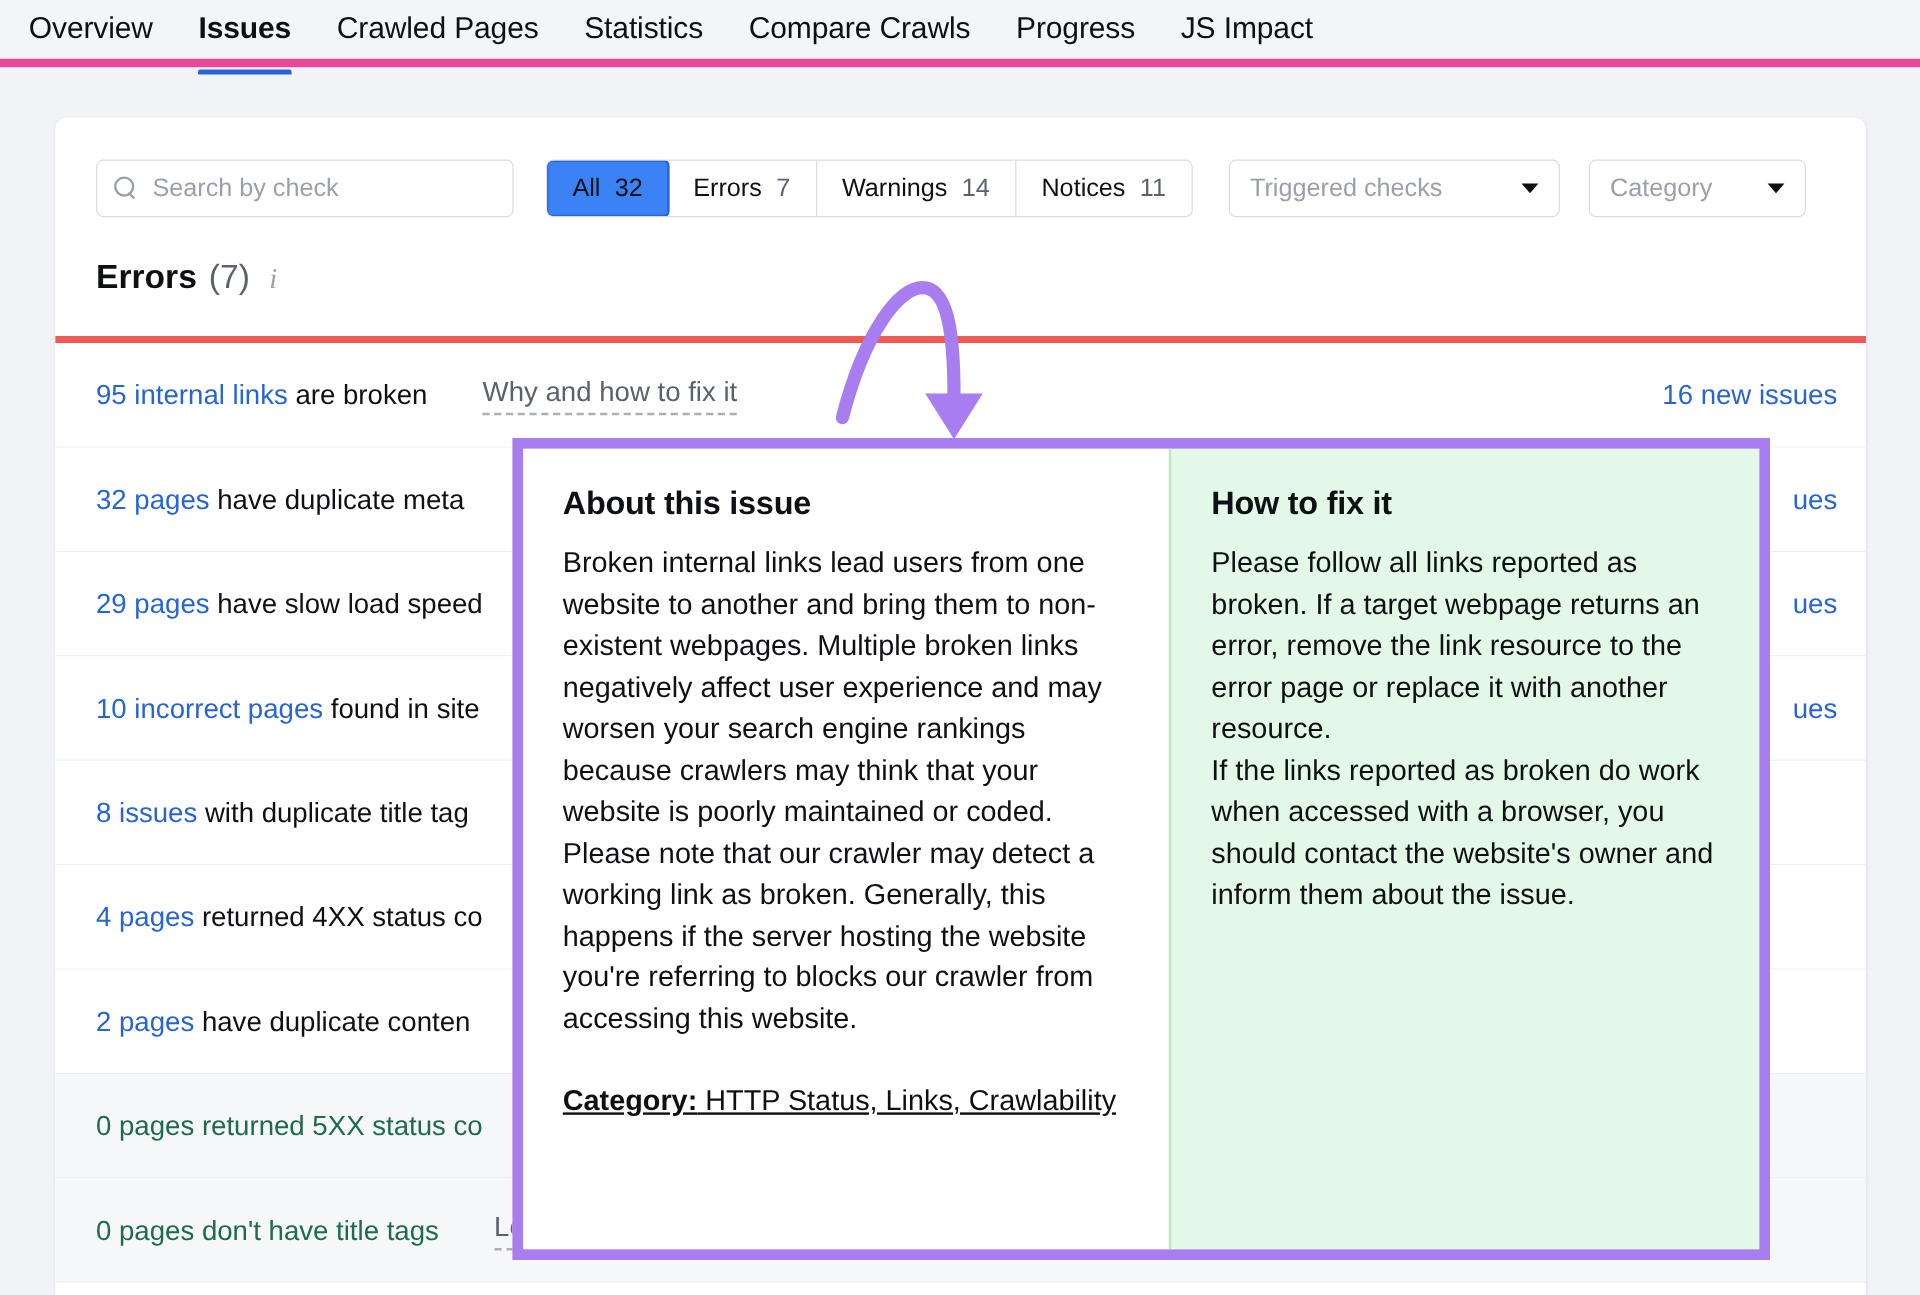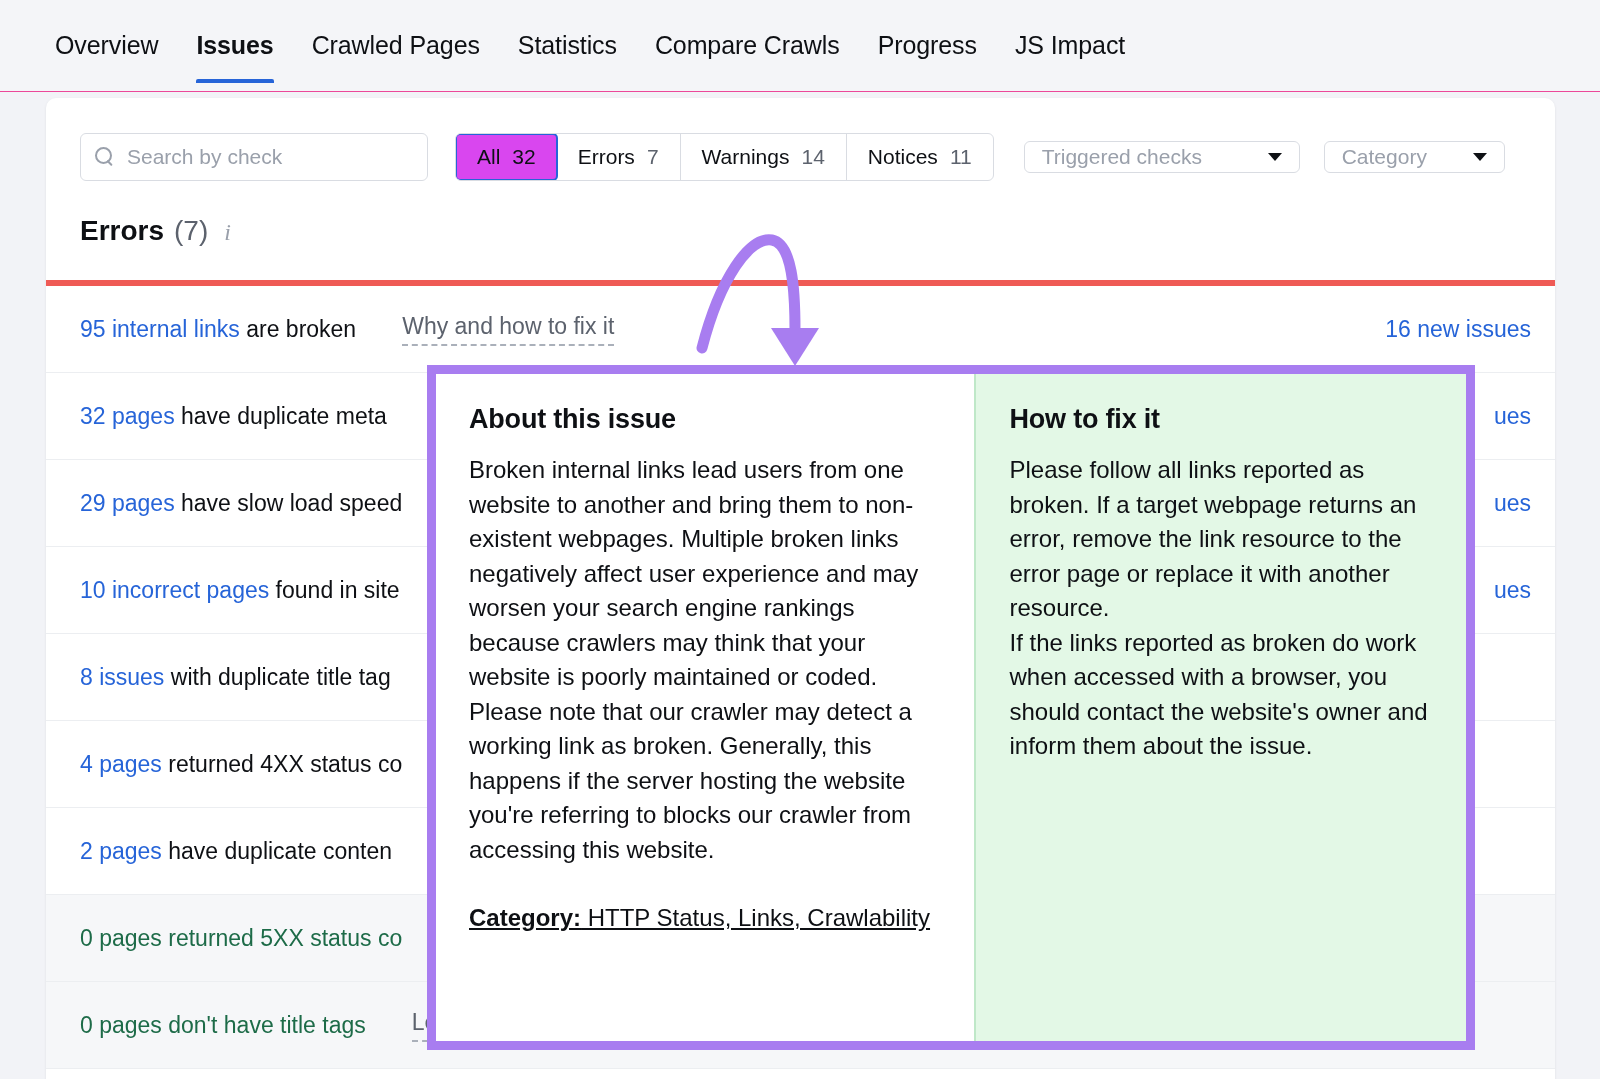--- a/index.html
+++ b/index.html
@@ -10,26 +10,26 @@
     background: #f2f3f7;
     font-family: "Liberation Sans", sans-serif;
     -webkit-font-smoothing: antialiased;
   }
 
   
   .topnav {
     position: absolute;
     top: 0; left: 0;
     width: 1600px;
-    height: 92px;
+    height: 56px;
     background: #f4f5f8;
-    border-bottom: 1px solid #ec4899;
-    display: flex;
-    align-items: center;
-    padding-left: 55px;
+    border-bottom: 7px solid #ec4899;
+    display: flex;
+    align-items: center;
+    padding-left: 24px;
     gap: 0px;
   }
   .tab {
     position: relative;
     font-size: 25px;
     color: #0e1014;
     padding: 0 19px;
     height: 74px;
     display: flex;
     align-items: center;
@@ -135,33 +135,33 @@
     height: 46px;
     font-size: 21px;
     color: #0e1014;
     border-right: 1px solid #d9dce2;
     cursor: pointer;
     white-space: nowrap;
   }
   .seg:last-child { border-right: none; }
   .seg .cnt { color: #5c626d; }
   .seg.active {
-    background: #d946ef;
+    background: #3b82f6;
     border: 2px solid #2664d8;
     border-radius: 5px;
     height: 48px;
     margin: -1px;
     position: relative;
     z-index: 2;
     padding: 0 20px;
   }
   .seg.active .cnt { color: #0e1014; }
 
   .dropdown {
-    height: 32px;
+    height: 48px;
     border: 1px solid #d9dce2;
     border-radius: 6px;
     display: flex;
     align-items: center;
     justify-content: space-between;
     gap: 16px;
     padding: 0 17px;
     font-size: 21px;
     color: #9aa0ab;
     cursor: pointer;

